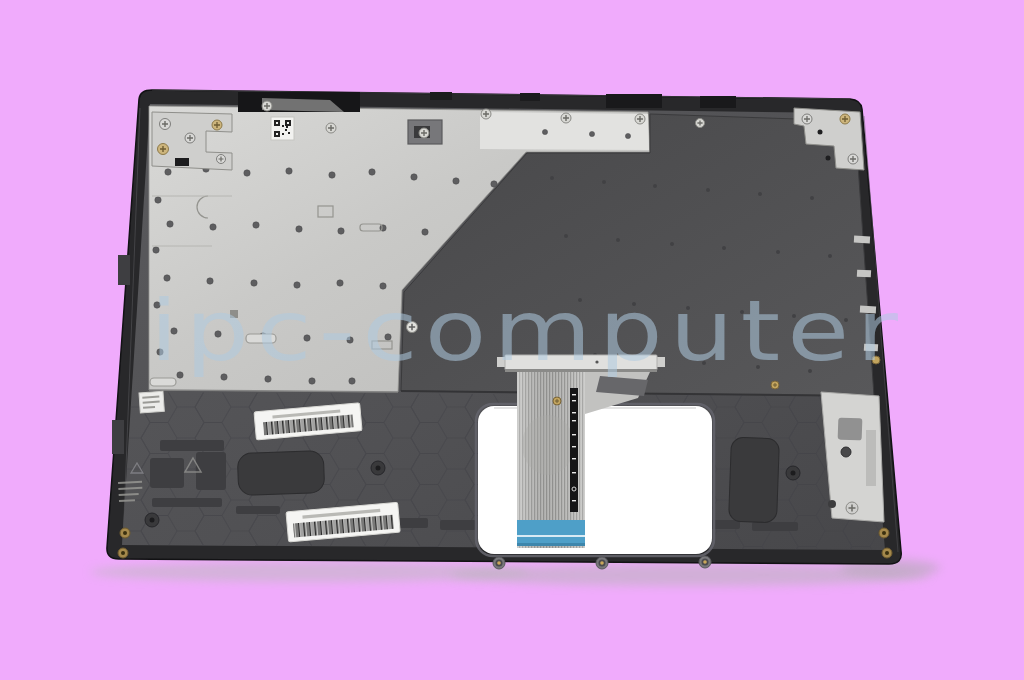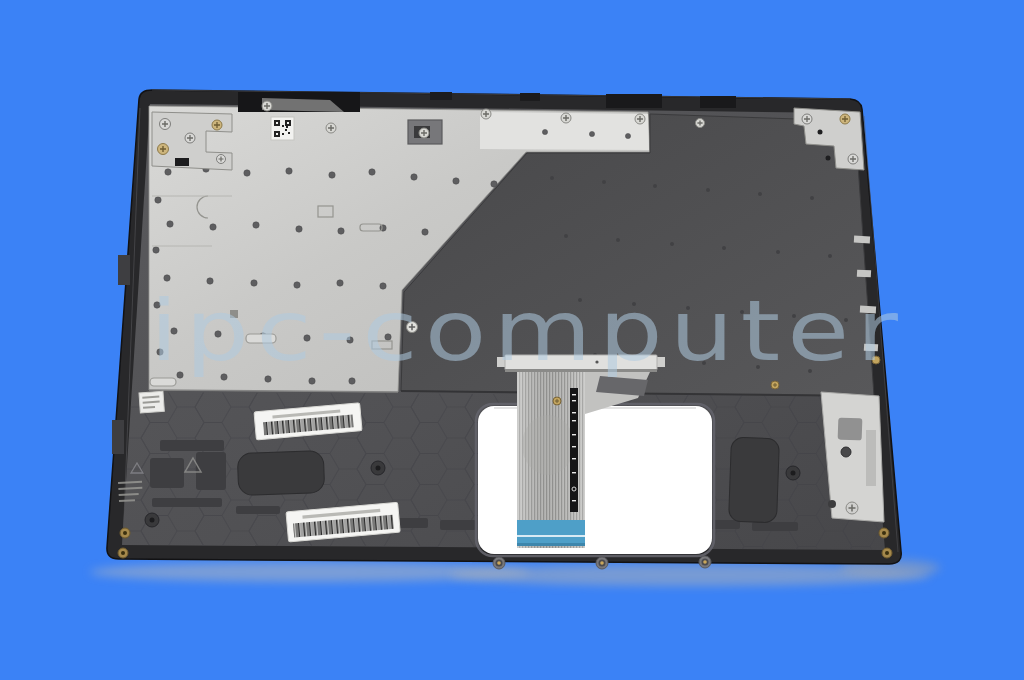--- a/index.html
+++ b/index.html
@@ -1,16 +1,16 @@
 <!DOCTYPE html>
 <html><head>
 <meta charset="utf-8">
 <style>
   html,body{margin:0;padding:0;background:#ffffff;}
-  .stage{position:relative;width:1024px;height:680px;background:#3b82f6;overflow:hidden;
+  .stage{position:relative;width:1024px;height:680px;background:#f0abfc;overflow:hidden;
          font-family:"DejaVu Sans", sans-serif;}
   svg{display:block;}
   .watermark{font-family:"DejaVu Sans", sans-serif;font-weight:400;}
 </style>
 </head>
 <body>
 
 <div class="stage">
 <svg width="1024" height="680" viewBox="0 0 1024 680">
   <defs>

